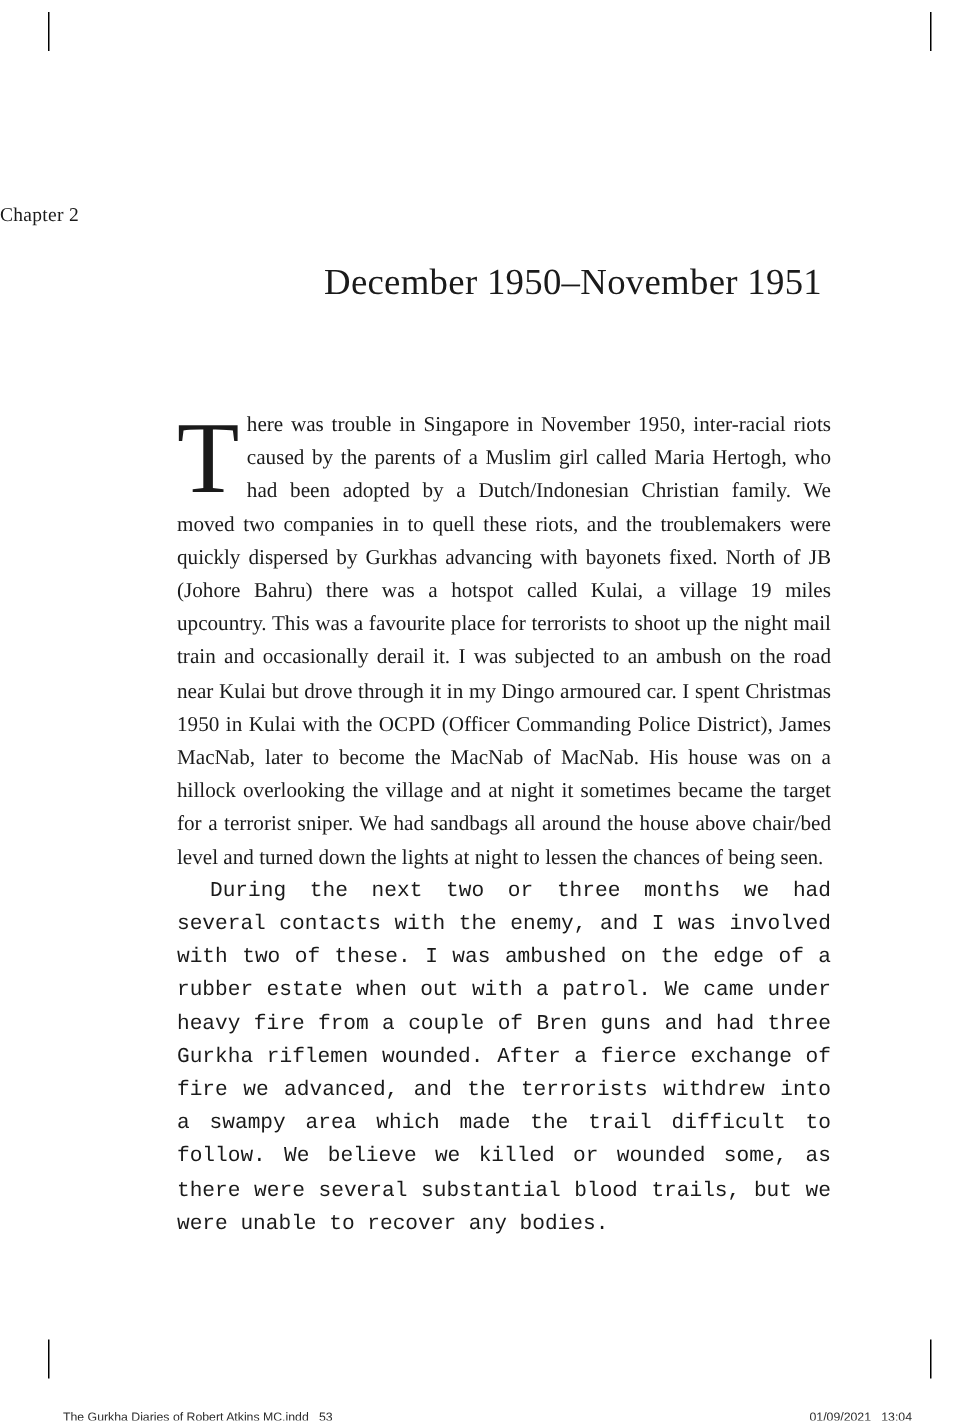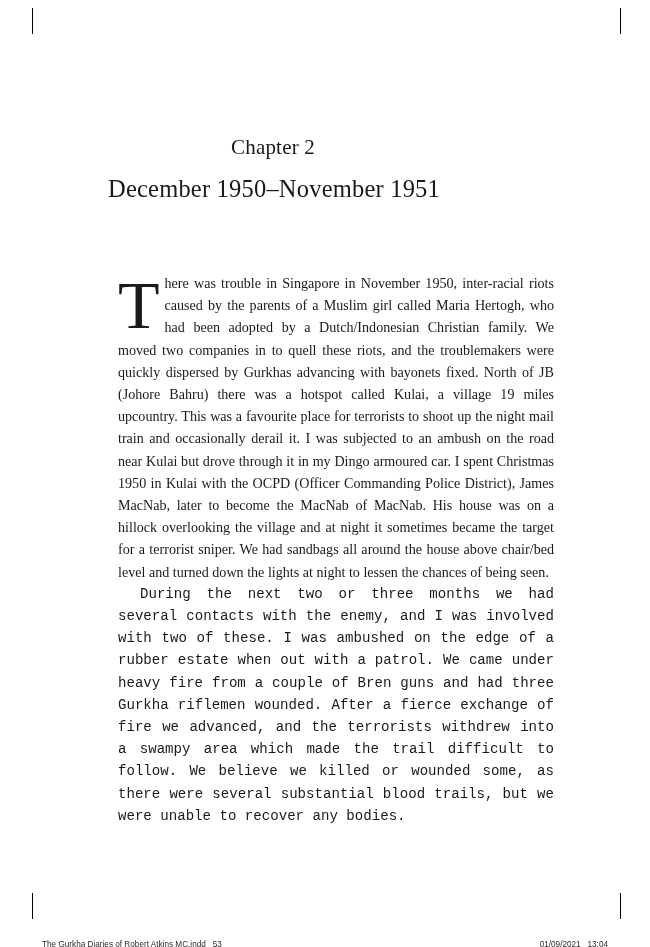--- a/index.html
+++ b/index.html
@@ -29,31 +29,30 @@
     top: 0;
     width: 650px;
     height: 947px;
   }
 
   .chapter-number {
     position: absolute;
     top: 135px;
     left: 0;
     width: 546px;
-    text-align: center;
-    font-size: 21px;
+    font-size: 13px;
     letter-spacing: 0.2px;
   }
 
   .chapter-title {
     position: absolute;
     top: 175px;
     left: 0;
     width: 548px;
-    text-align: center;
+    text-align: right;
     font-size: 24.5px;
     letter-spacing: 0.2px;
   }
 
   .body-text {
     position: absolute;
     top: 272px;
     left: 118px;
     width: 436px;
     font-size: 14.1px;

